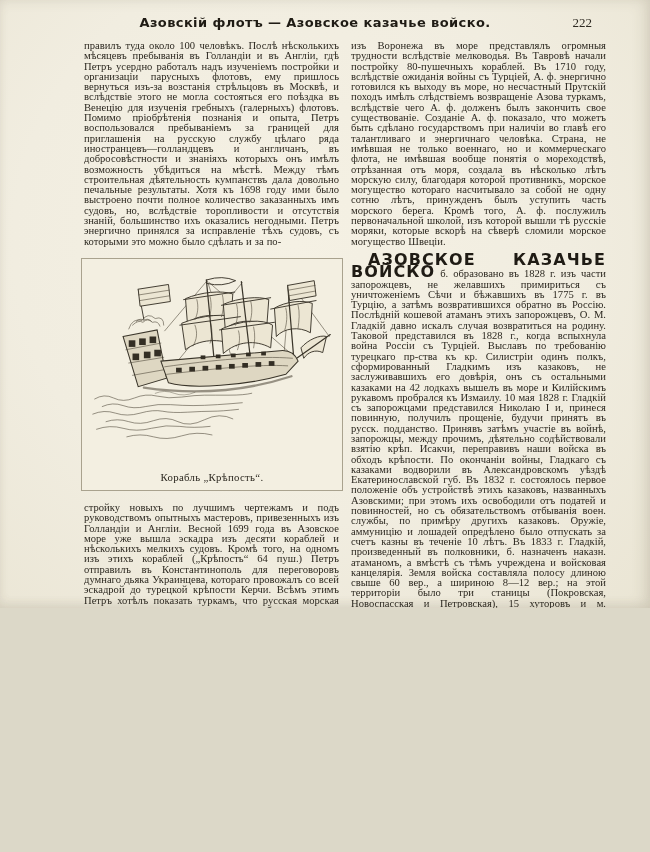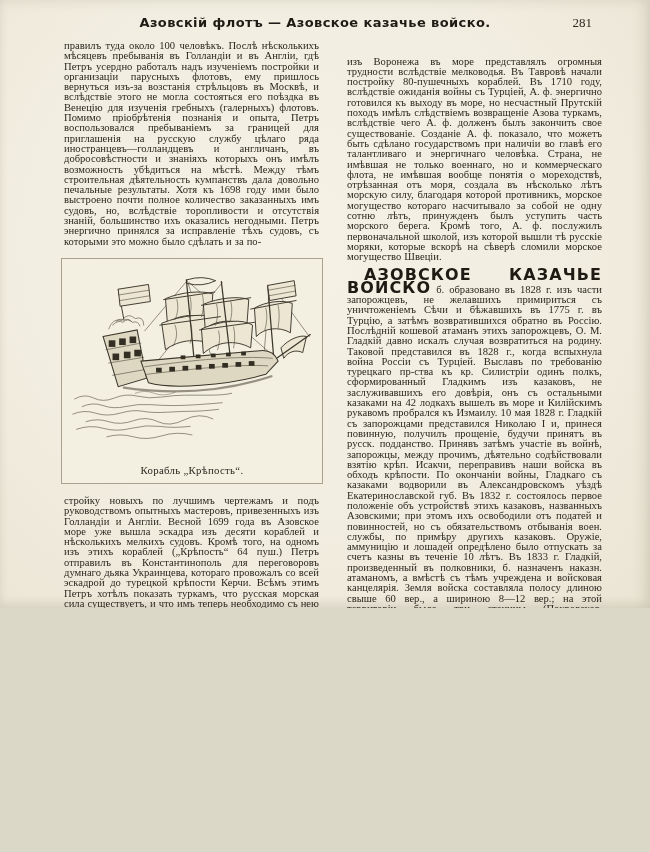--- a/index.html
+++ b/index.html
@@ -13,52 +13,52 @@
     color:#2c2820;
   }
   .header { position:absolute; top:15px; left:68px; right:58px; height:18px; }
   .header-title {
     position:absolute; left:0; right:30px; text-align:center;
     font-family:"DejaVu Sans","Liberation Sans",sans-serif;
     font-weight:bold; font-size:13px; letter-spacing:.4px; color:#1f1b14;
     white-space:nowrap;
   }
   .page-number { position:absolute; right:0; top:0; font-size:13px; color:#2c2820; }
-  .columns { position:absolute; top:41px; left:64px; display:flex; gap:28px;align-items:center; }
+  .columns { position:absolute; top:41px; left:84px; display:flex; gap:12px; }
   .col { width:255px; }
   .body-text {
     margin:0; font-size:10.6px; line-height:10.3px; text-align:justify;
     word-spacing:.4px; color:#2c2820;
   }
   .ship-figure {
     box-sizing:border-box; width:262px; margin:11px 0 12px -3px;
     border:1px solid #a9a28e; padding:8px 3px 7px; text-align:center;
     background:#f3efe1;
   }
   .ship-figure svg { display:block; margin:0 auto; }
-  .ship-figure figcaption { font-size:10.8px; margin-top:5px; color:#2c2820; letter-spacing:.3px; }
+  .ship-figure figcaption { font-size:10.8px; margin-top:12px; color:#2c2820; letter-spacing:.3px; }
   .article2 { margin-top:8px; text-indent:17px; }
   .article-heading {
     font-family:"DejaVu Sans","Liberation Sans",sans-serif;
     font-weight:bold; font-size:16px; letter-spacing:1.1px; color:#1f1b14;
   }
   .ink { stroke:#3a352a; fill:none; stroke-width:1; stroke-linecap:round; }
   .ink-thin { stroke:#4a4436; fill:none; stroke-width:.6; stroke-linecap:round; }
   .sail { fill:#ece6d3; stroke:#3a352a; stroke-width:1; }
   .dark { fill:#332e24; stroke:none; }
   .hullfill { fill:#ded7c2; stroke:#3a352a; stroke-width:1.1; }
 </style>
 </head>
 <body>
 
 <div class="page">
 
   <div class="header">
     <div class="header-title">Азовскій флотъ — Азовское казачье войско.</div>
-    <div class="page-number">281</div>
+    <div class="page-number">222</div>
   </div>
 
   <div class="columns">
 
     <div class="col">
       <p class="body-text">правилъ туда около 100 человѣкъ. Послѣ нѣсколькихъ мѣсяцевъ пребыванія въ Голландіи и въ Англіи, гдѣ Петръ усердно работалъ надъ изученіемъ постройки и организаціи парусныхъ флотовъ, ему пришлось вернуться изъ-за возстанія стрѣльцовъ въ Москвѣ, и вслѣдствіе этого не могла состояться его поѣздка въ Венецію для изученія гребныхъ (галерныхъ) флотовъ. Помимо пріобрѣтенія познанія и опыта, Петръ воспользовался пребываніемъ за границей для приглашенія на русскую службу цѣлаго ряда иностранцевъ—голландцевъ и англичанъ, въ добросовѣстности и знаніяхъ которыхъ онъ имѣлъ возможность убѣдиться на мѣстѣ. Между тѣмъ строительная дѣятельность кумпанствъ дала довольно печальные результаты. Хотя къ 1698 году ими было выстроено почти полное количество заказанныхъ имъ судовъ, но, вслѣдствіе торопливости и отсутствія знаній, большинство ихъ оказались негодными. Петръ энергично принялся за исправленіе тѣхъ судовъ, съ которыми это можно было сдѣлать и за по-</p>
 
       <figure class="ship-figure">
         <svg width="246" height="192" viewBox="0 0 260 196">
 

